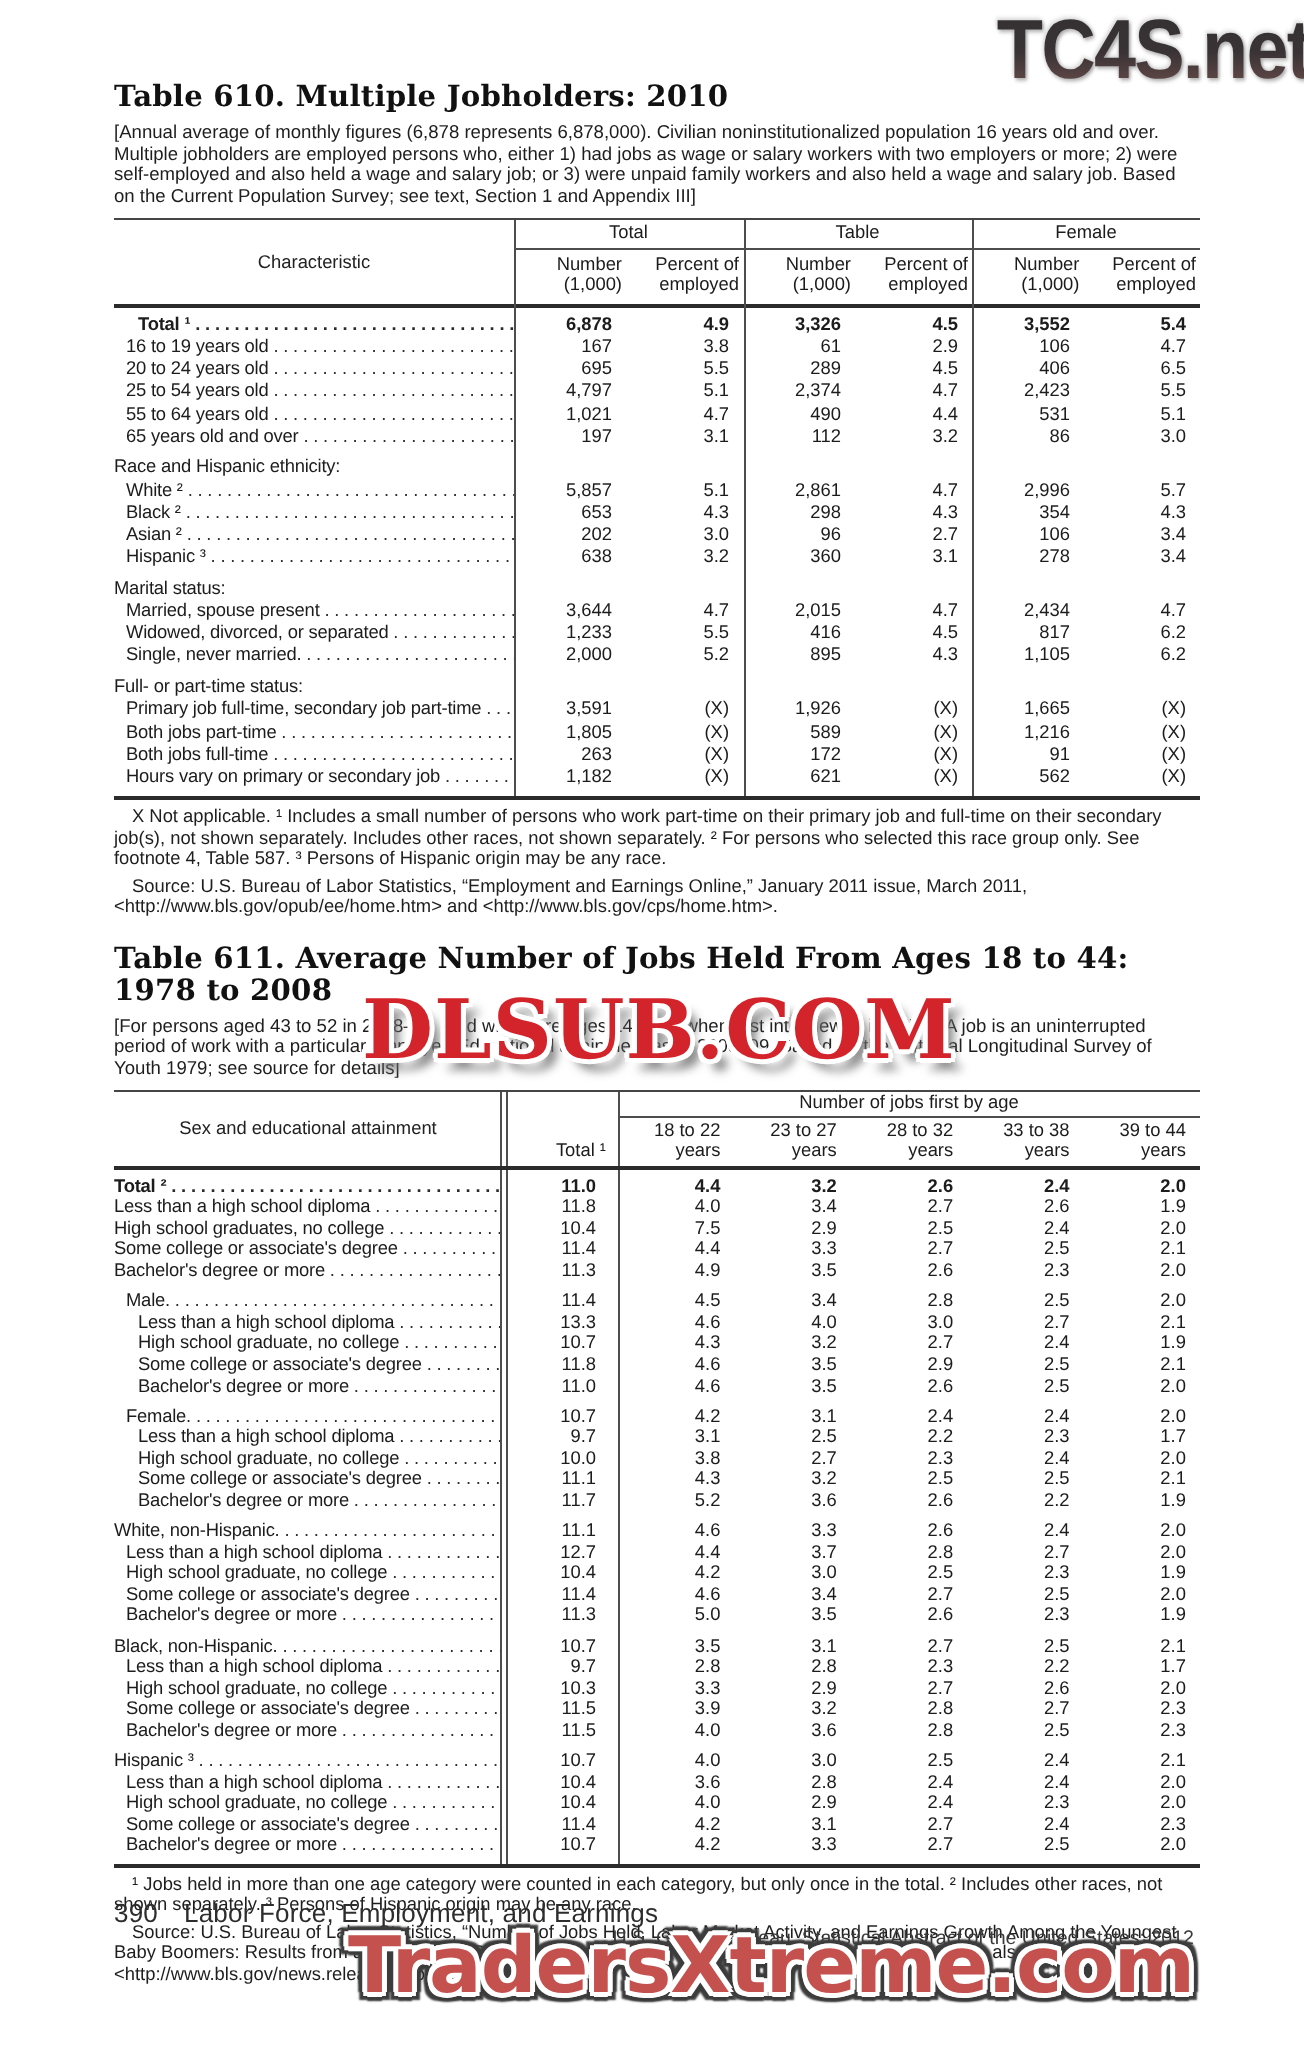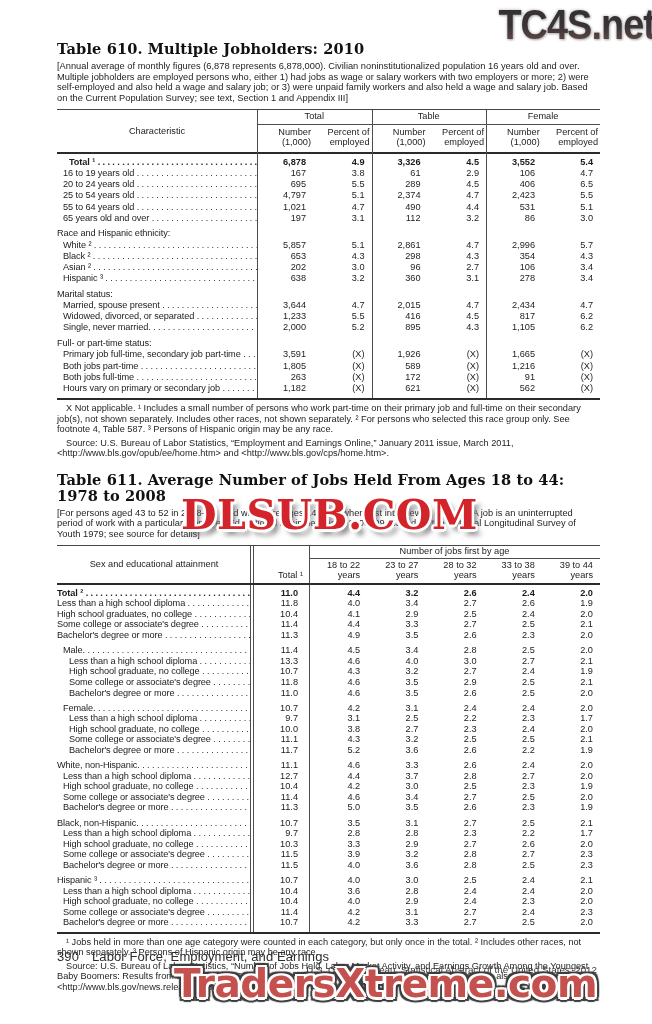--- a/index.html
+++ b/index.html
@@ -408,21 +408,21 @@
             <span class="c ca">4.0</span>
             <span class="c ca">3.4</span>
             <span class="c ca">2.7</span>
             <span class="c ca">2.6</span>
             <span class="c ca">1.9</span>
           </div>
 
           <div class="row">
             <span class="label"><span class="txt">High school graduates, no college</span></span>
             <span class="c ct">10.4</span>
-            <span class="c ca">4.1</span>
+            <span class="c ca">7.5</span>
             <span class="c ca">2.9</span>
             <span class="c ca">2.5</span>
             <span class="c ca">2.4</span>
             <span class="c ca">2.0</span>
           </div>
 
           <div class="row">
             <span class="label"><span class="txt">Some college or associate's degree</span></span>
             <span class="c ct">11.4</span>
             <span class="c ca">4.4</span>

